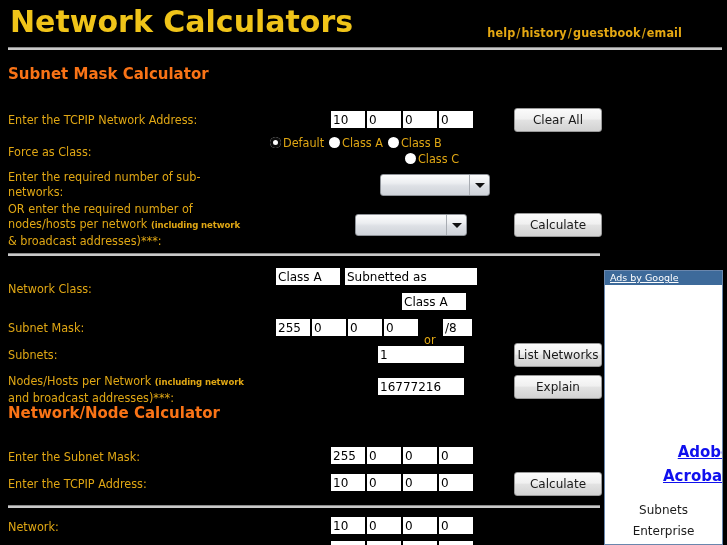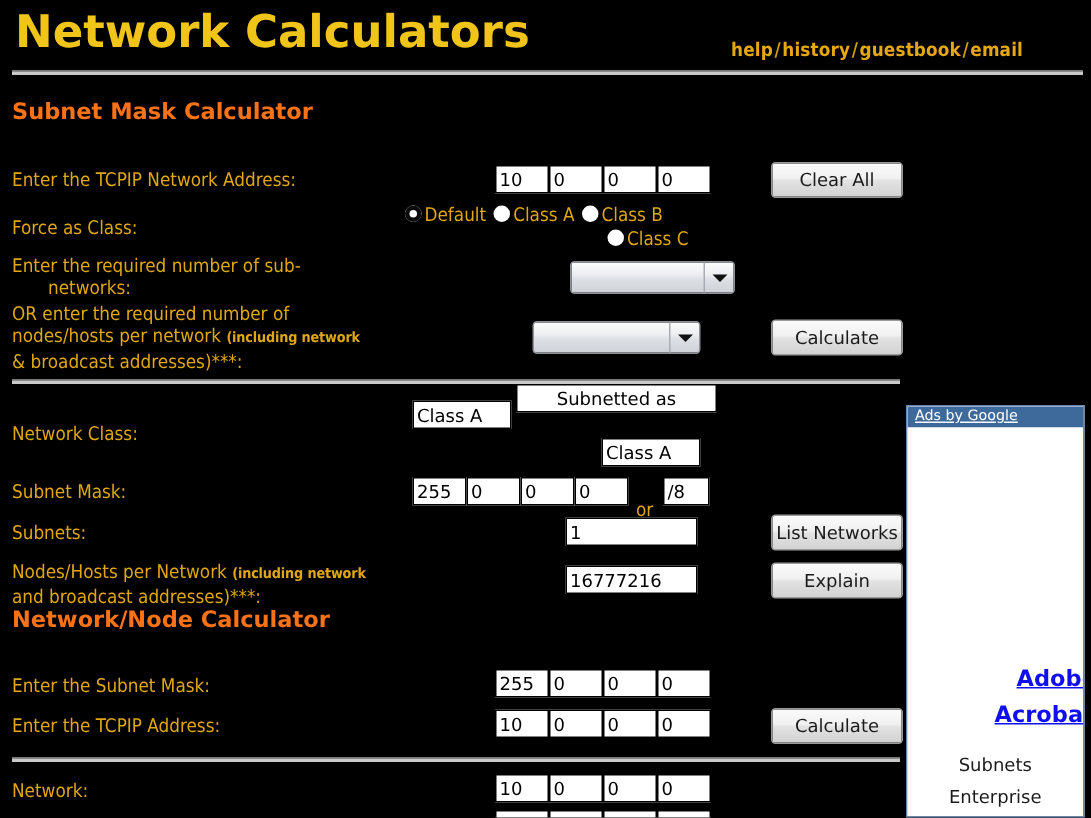--- a/index.html
+++ b/index.html
@@ -254,21 +254,21 @@
 
   <div class="lbl" style="left:8px; top:144px;">Force as Class:</div>
   <div class="radio-row" style="left:270px; top:135px;">
     <span class="ritem"><span class="rdot sel-on"></span><span>Default</span></span><span class="ritem"><span class="rdot"></span><span>Class A</span></span><span class="ritem"><span class="rdot"></span><span>Class B</span></span>
   </div>
   <div class="radio-row" style="left:405px; top:151px;">
     <span class="ritem"><span class="rdot"></span><span>Class C</span></span>
   </div>
 
   <div class="lbl" style="left:8px; top:169px;">Enter the required number of sub-</div>
-  <div class="lbl" style="left:8px; top:184px;margin-left:24px;">networks:</div>
+  <div class="lbl" style="left:8px; top:184px;">networks:</div>
   <div class="sel" style="left:380px; top:174px;">
     <div class="arrowbox">
         <div class="arrow"></div>
       </div>
   </div>
 
   <div class="lbl" style="left:8px; top:201px;">OR enter the required number of</div>
   <div class="lbl" style="left:8px; top:216px; width:280px;">
     <span>nodes/hosts per network </span><span class="tiny">(including network</span>
   </div>
@@ -277,21 +277,21 @@
     <div class="arrowbox">
         <div class="arrow"></div>
       </div>
   </div>
   <div class="btn" style="left:514px; top:213px; width:88px;">Calculate</div>
 
   <div class="hr-left" style="top:253px;"></div>
 
   <div class="lbl" style="left:8px; top:281px;">Network Class:</div>
   <input class="tin" style="left: 275px; top: 267px; width: 66px;" type="text" readonly="" value="Class A">
-  <input class="tin" style="left: 344px; top: 256px; width: 134px; text-align: center;" type="text" readonly="" value="Subnetted as">
+  <input class="tin" style="left: 344px; top: 267px; width: 134px;" type="text" readonly="" value="Subnetted as">
   <input class="tin" style="left: 401px; top: 292px; width: 66px;" type="text" readonly="" value="Class A">
 
   <div class="lbl" style="left:8px; top:320px;">Subnet Mask:</div>
   <input class="tin octet" style="left: 275px; top: 318px;" type="text" readonly="" value="255">
   <input class="tin octet" style="left: 311px; top: 318px;" type="text" readonly="" value="0">
   <input class="tin octet" style="left: 347px; top: 318px;" type="text" readonly="" value="0">
   <input class="tin octet" style="left: 383px; top: 318px;" type="text" readonly="" value="0">
   <div class="lbl" style="left:424px; top:332px;">or</div>
   <input class="tin" style="left: 442px; top: 318px; width: 31px;" type="text" readonly="" value="/8">
 

